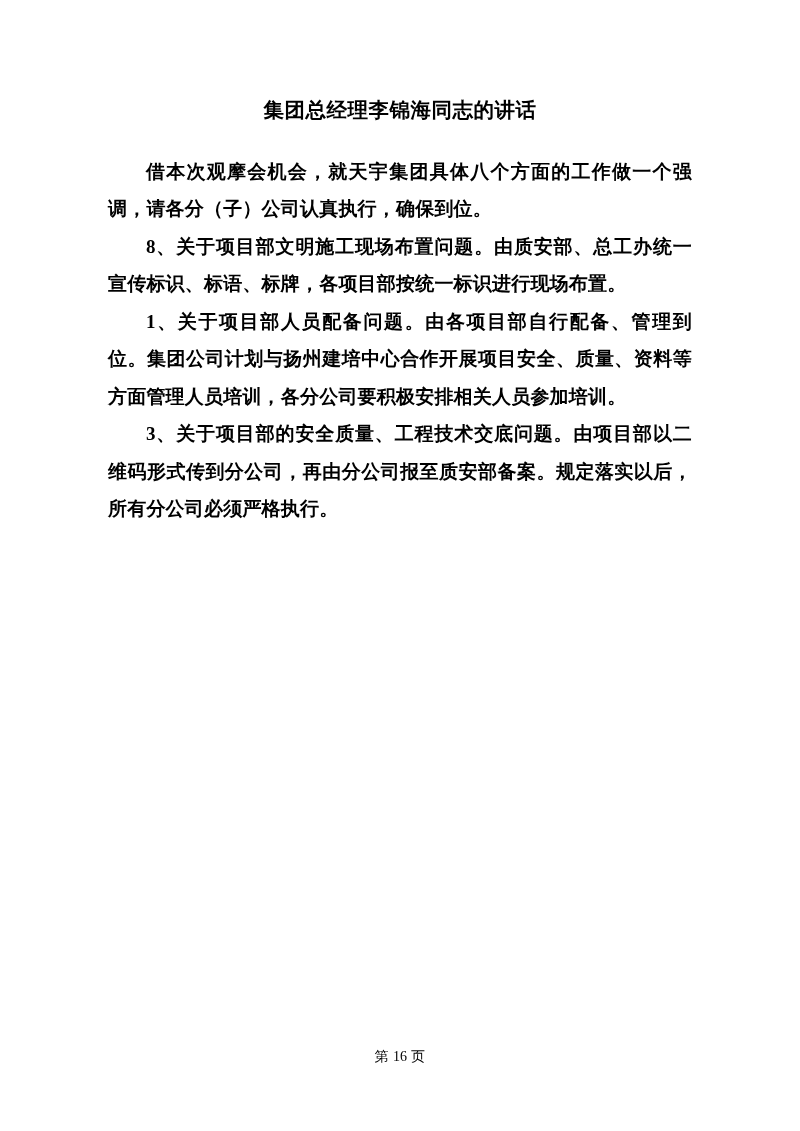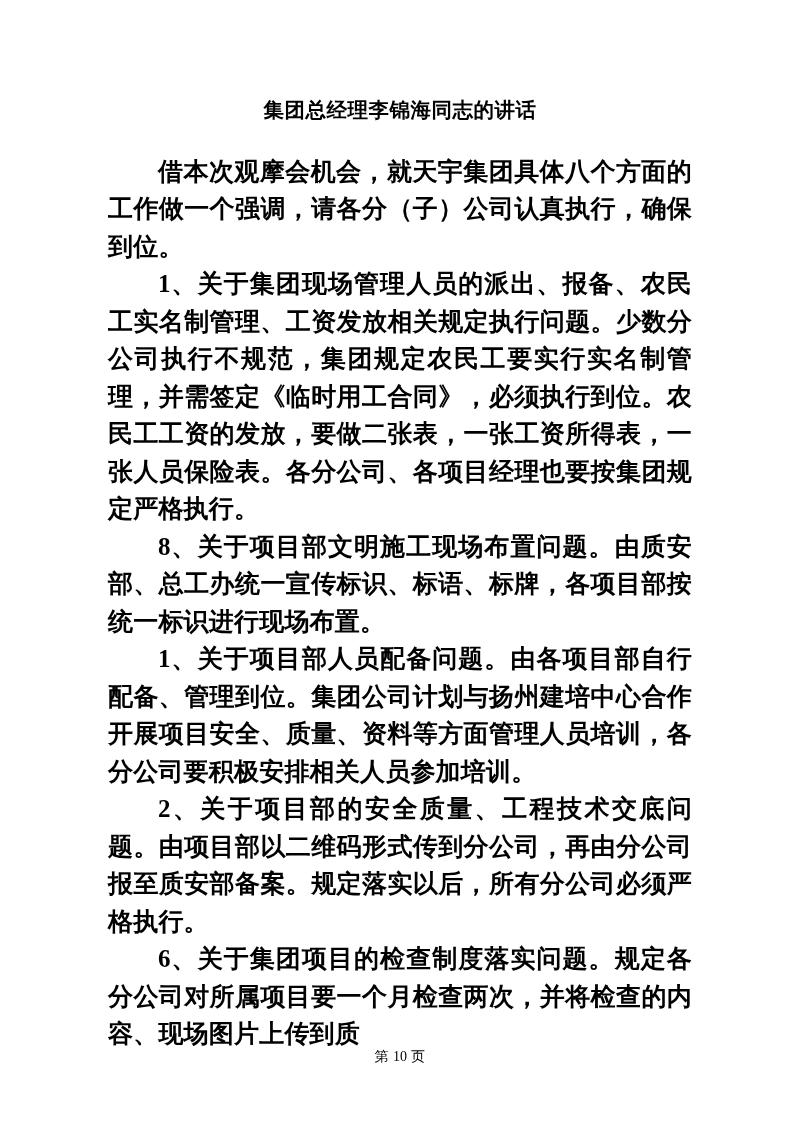--- a/index.html
+++ b/index.html
@@ -32,21 +32,21 @@
   }
   .doc-title {
     text-align: center;
     font-size: 20.5px;
     font-weight: bold;
     letter-spacing: 0.5px;
     margin: 0 0 28px 0;
     line-height: 1.4;
   }
   .para {
-    font-size: 25px;
+    font-size: 19px;
     line-height: 37.5px;
     text-indent: 2em;
     margin: 0;
     text-align: justify;
     text-justify: inter-ideograph;
     letter-spacing: 0.2px;
     font-weight: bold;
   }
   .footer {
     position: absolute;
@@ -63,25 +63,23 @@
 </head>
 <body>
 
 <div class="page">
 
   <div class="content">
 
     <h1 class="doc-title">集团总经理李锦海同志的讲话</h1>
 
     <p class="para">借本次观摩会机会，就天宇集团具体八个方面的工作做一个强调，请各分（子）公司认真执行，确保到位。</p>
-    <p class="para">1、关于集团现场管理人员的派出、报备、农民工实名制管理、工资发放相关规定执行问题。少数分公司执行不规范，集团规定农民工要实行实名制管理，并需签定《临时用工合同》，必须执行到位。农民工工资的发放，要做二张表，一张工资所得表，一张人员保险表。各分公司、各项目经理也要按集团规定严格执行。</p>
     <p class="para">8、关于项目部文明施工现场布置问题。由质安部、总工办统一宣传标识、标语、标牌，各项目部按统一标识进行现场布置。</p>
     <p class="para">1、关于项目部人员配备问题。由各项目部自行配备、管理到位。集团公司计划与扬州建培中心合作开展项目安全、质量、资料等方面管理人员培训，各分公司要积极安排相关人员参加培训。</p>
-    <p class="para">2、关于项目部的安全质量、工程技术交底问题。由项目部以二维码形式传到分公司，再由分公司报至质安部备案。规定落实以后，所有分公司必须严格执行。</p>
-    <p class="para">6、关于集团项目的检查制度落实问题。规定各分公司对所属项目要一个月检查两次，并将检查的内容、现场图片上传到质</p>
+    <p class="para">3、关于项目部的安全质量、工程技术交底问题。由项目部以二维码形式传到分公司，再由分公司报至质安部备案。规定落实以后，所有分公司必须严格执行。</p>
 
   </div>
 
   <div class="footer">
-    <span class="pg-label">第</span><span class="pg-num">10</span><span class="pg-label">页</span>
+    <span class="pg-label">第</span><span class="pg-num">16</span><span class="pg-label">页</span>
   </div>
 
 </div>
 
 </body></html>

